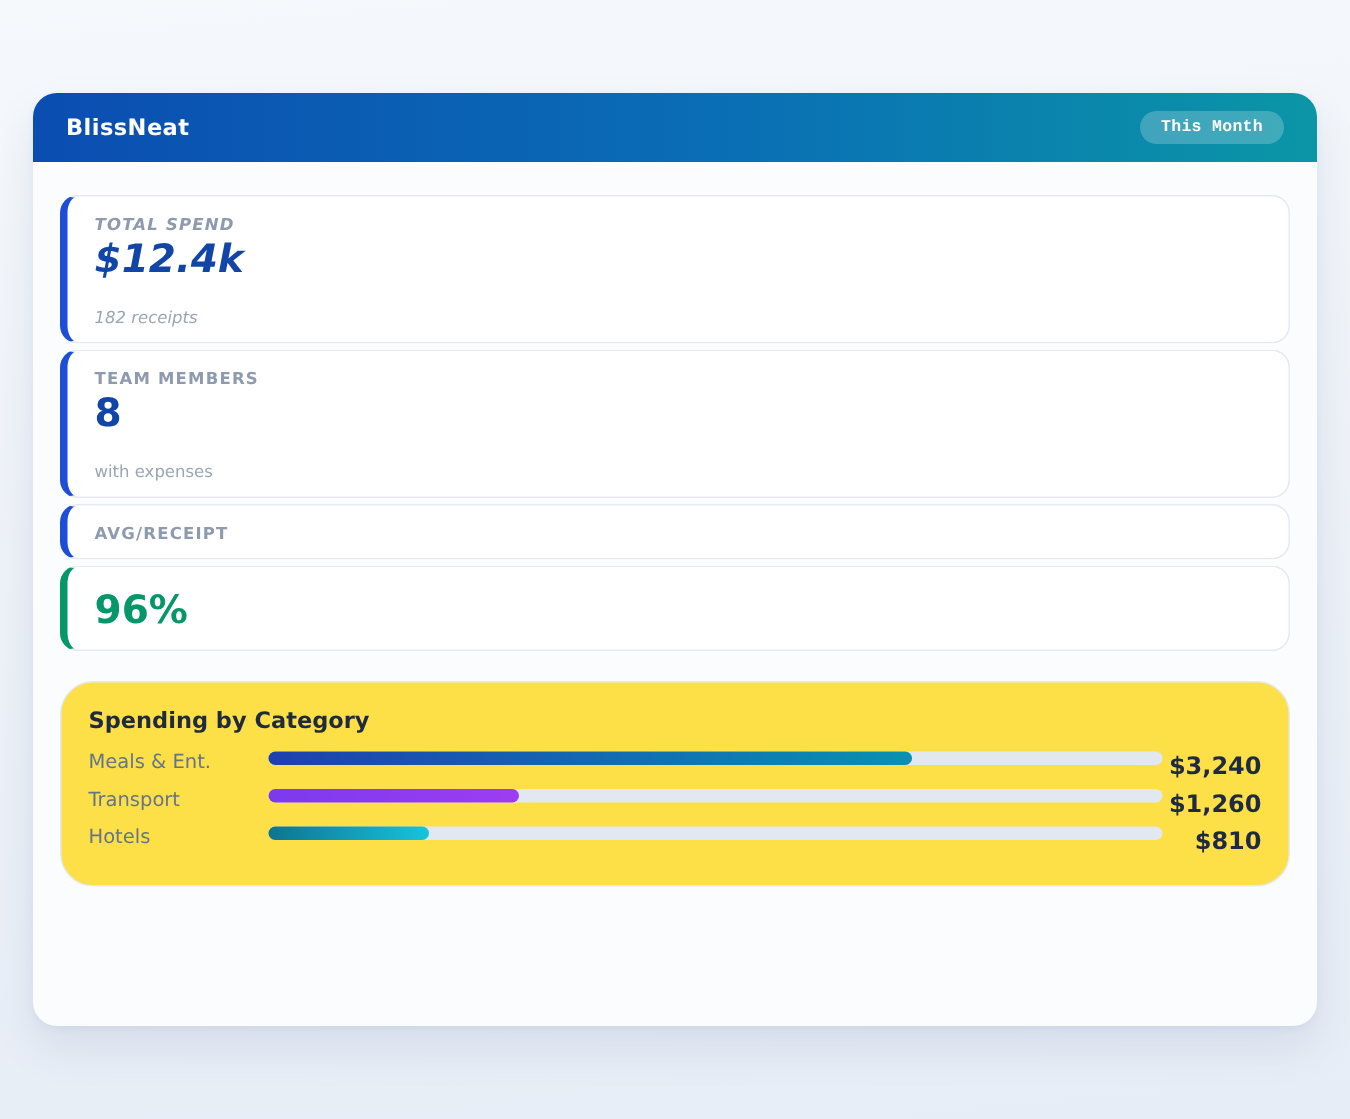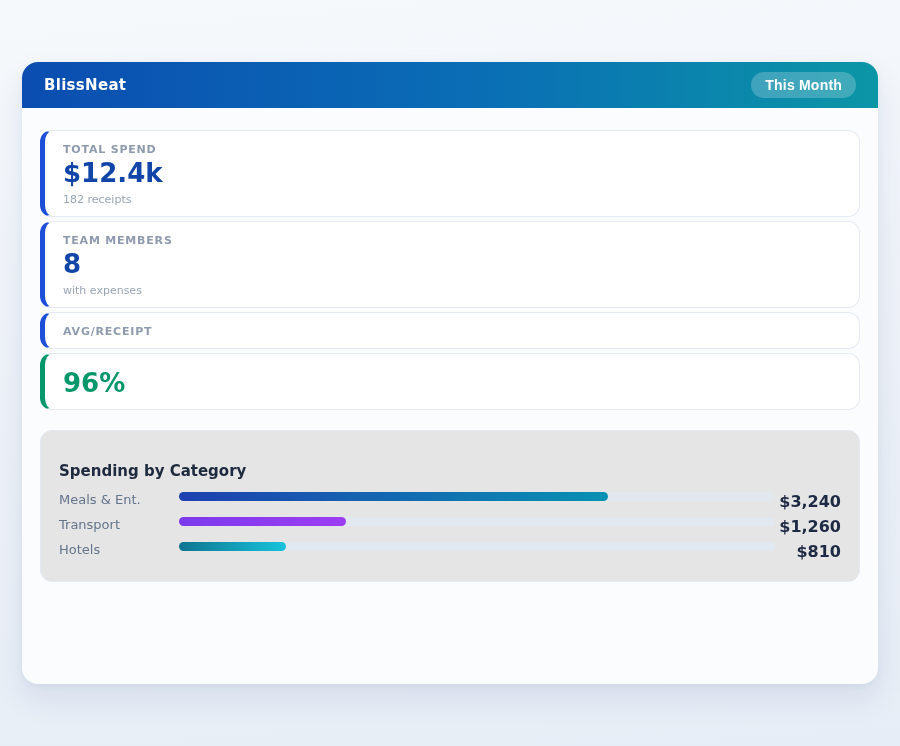--- a/index.html
+++ b/index.html
@@ -30,27 +30,28 @@
   }
   .app-title {
     color: #ffffff;
     font-size: 15px;
     font-weight: bold;
     letter-spacing: 0.3px;
   }
   .badge {
     background: rgba(255,255,255,0.22);
     color: #ffffff;
-    font-size: 14px;
+    font-size: 11px;
     font-weight: bold;
     padding: 5px 14px;
     border-radius: 999px;
     letter-spacing: 0.2px;
     border: none;
     cursor: pointer;
+    font-family: Liberation Mono, monospace;
   }
   .content { padding: 22px 18px 0; }
   .stat-card {
     background: #ffffff;
     border: 1px solid #e4e9f2;
     border-left: 5px solid #1d4ed8;
     border-radius: 12px;
     padding: 12px 18px 10px;
     margin-bottom: 4px;
   }
@@ -64,28 +65,28 @@
   .stat-value {
     font-size: 26px;
     font-weight: bold;
     color: #1245a8;
     margin-top: 3px;
     line-height: 1.15;
   }
   .stat-sub {
     font-size: 11px;
     color: #99a5b6;
-    margin-top: 4px;
+    margin-top: 16px;
   }
   .chart-card {
-    background: #e5e5e5;
+    background: #fde047;
     border: 1px solid #e4e9f2;
-    border-radius: 12px;
+    border-radius: 22px;
     margin-top: 20px;
-    padding: 31px 18px 14px;
+    padding: 16px 18px 14px;
   }
   .chart-title {
     font-size: 15px;
     font-weight: bold;
     color: #1e2a3d;
     margin-bottom: 12px;
   }
   .chart-row {
     display: flex;
     height: 25px;
@@ -123,21 +124,21 @@
 <div class="app">
 
   <div class="app-header">
     <div class="app-title">BlissNeat</div>
     <button class="badge">This Month</button>
   </div>
 
   <div class="content">
 
     <div>
-  <div class="stat-card" style="border-left-color: rgb(29, 78, 216);">
+  <div class="stat-card" style="border-left-color: rgb(29, 78, 216); font-style: italic;">
     <div class="stat-label">TOTAL SPEND</div>
     <div class="stat-value" style="color: rgb(18, 69, 168);">$12.4k</div>
     <div class="stat-sub">182 receipts</div>
   </div>
 
   <div class="stat-card" style="border-left-color: rgb(29, 78, 216);">
     <div class="stat-label">TEAM MEMBERS</div>
     <div class="stat-value" style="color: rgb(18, 69, 168);">8</div>
     <div class="stat-sub">with expenses</div>
   </div>

